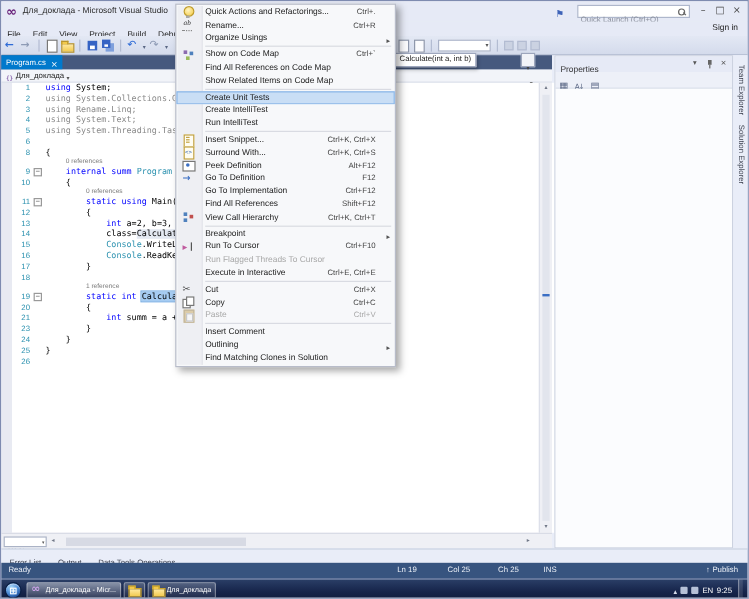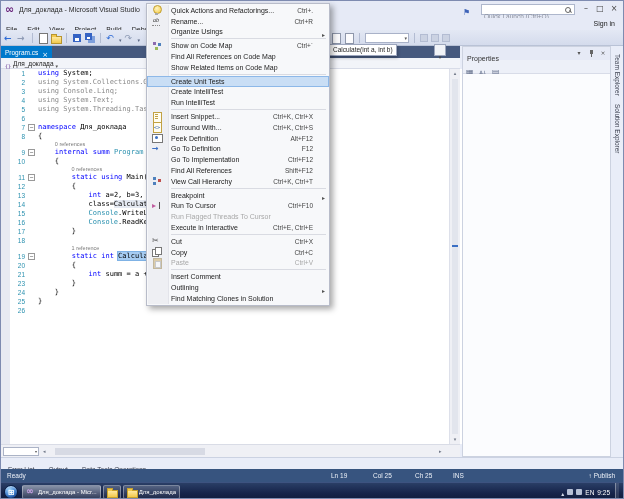--- a/index.html
+++ b/index.html
@@ -270,38 +270,33 @@
       <div class="crow">
         <span class="ln">1</span>
         <span class="src"><span class="seg-k">using</span><span class="seg-d"> System;</span></span>
       </div>
       <div class="crow">
         <span class="ln">2</span>
         <span class="src"><span class="seg-g">using System.Collections.Generic;</span></span>
       </div>
       <div class="crow">
         <span class="ln">3</span>
-        <span class="src"><span class="seg-g">using Console.Linq;</span></span>
+        <span class="src"><span class="seg-g">using Rename.Linq;</span></span>
       </div>
       <div class="crow">
         <span class="ln">4</span>
         <span class="src"><span class="seg-g">using System.Text;</span></span>
       </div>
       <div class="crow">
         <span class="ln">5</span>
         <span class="src"><span class="seg-g">using System.Threading.Tasks;</span></span>
       </div>
       <div class="crow">
         <span class="ln">6</span>
         <span class="src"></span>
-      </div>
-      <div class="crow">
-        <span class="ln">7</span>
-        <span class="fold"></span>
-        <span class="src"><span class="seg-k">namespace</span><span class="seg-d"> Для_доклада</span></span>
       </div>
       <div class="crow">
         <span class="ln">8</span>
         <span class="src"><span class="seg-d">{</span></span>
       </div>
       <div class="crow clrow">
         <span class="cl-text" style="margin-left: 16.8px;">0 references</span>
       </div>
       <div class="crow">
         <span class="ln">9</span>

